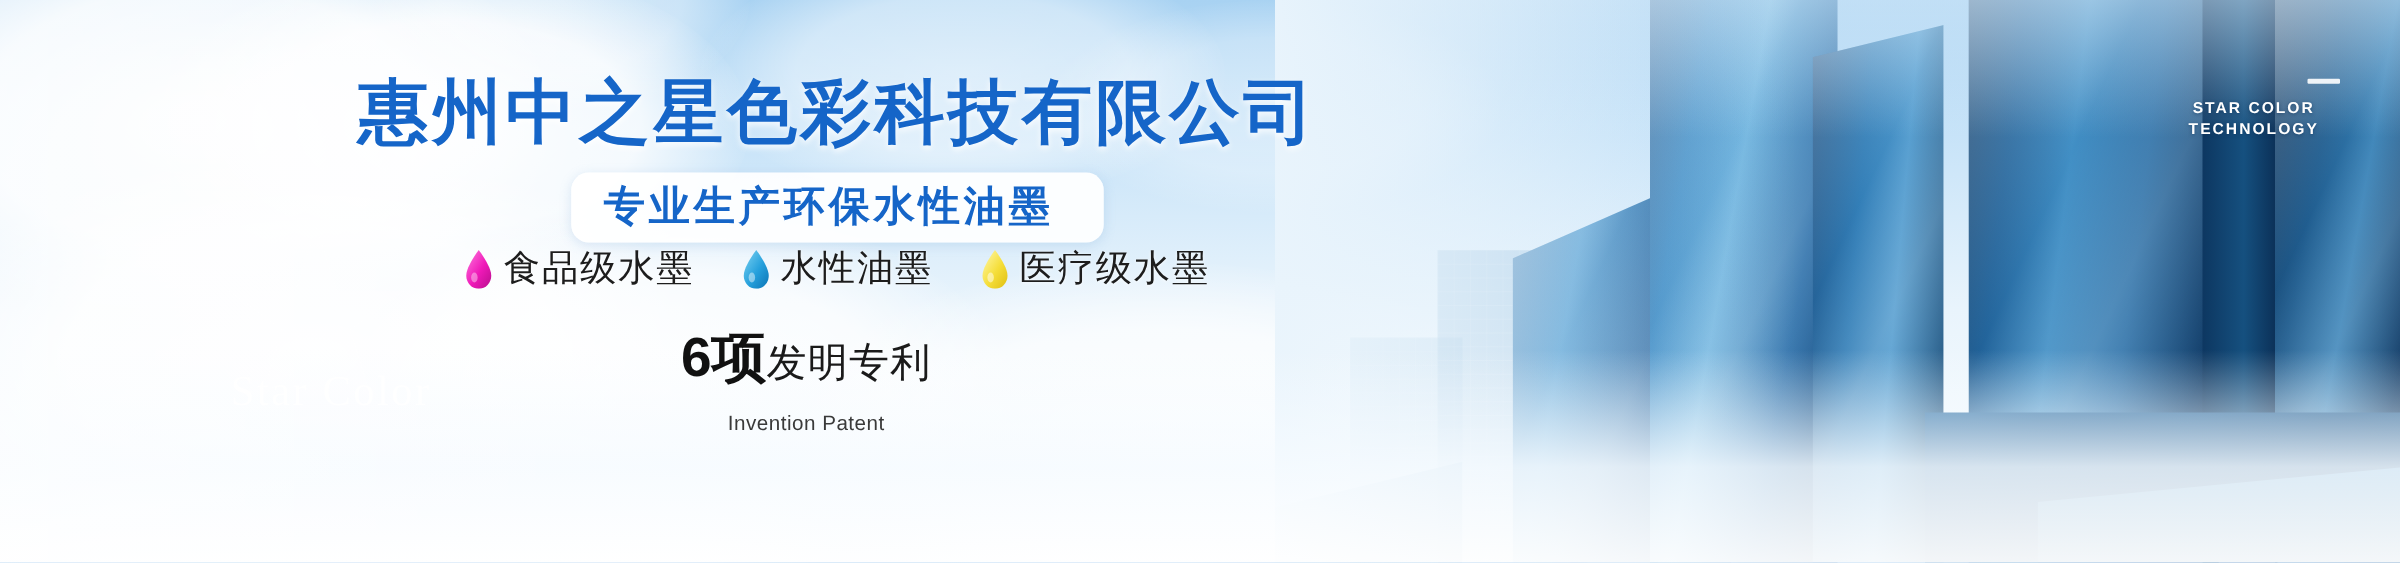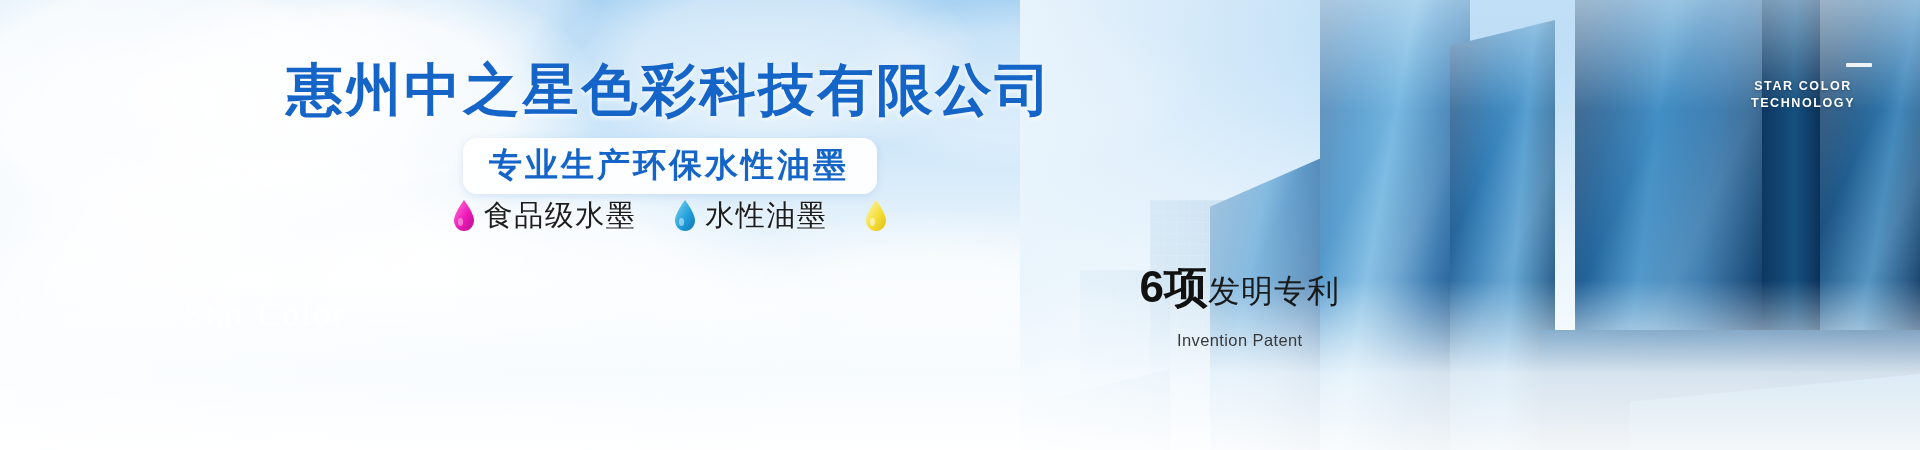--- a/index.html
+++ b/index.html
@@ -192,21 +192,21 @@
   }
 
   .subtitle-wrap {
     position:absolute; left:0; top:138px; width:1340px;
     text-align:center;
   }
   .subtitle-badge {
     display:inline-block;
     background:rgba(255,255,255,0.92);
     border-radius:14px;
-    padding:8px 28px 10px 26px;
+    padding:8px 40px 10px 26px;
     font-size:33px;
     font-weight:700;
     color:#1565c8;
     letter-spacing:3px;
     line-height:38px;
     box-shadow:0 2px 9px rgba(110,160,210,0.22);
   }
 
   .features {
     position:absolute; left:0; top:198px; width:1340px;
@@ -218,23 +218,22 @@
     font-size:29px;
     color:#1d1d1d;
     letter-spacing:1.5px;
     line-height:34px;
     text-shadow:0 1px 3px rgba(255,255,255,0.8);
   }
   .drop { width:22px; height:31px; flex:0 0 auto; }
 
   .stats {
     position:absolute; left:0; top:262px; width:1340px;
-    display:flex; justify-content:center; align-items:flex-end;
+    display:flex; justify-content:center; align-items:flex-start;
     gap:50px;
-    flex-direction:column;
   }
   .stat { text-align:center; }
   .stat-main {
     font-size:0;
     white-space:nowrap;
     line-height:50px;
   }
   .stat-big {
     font-size:44px; font-weight:700; color:#111111;
     letter-spacing:0px;
@@ -356,20 +355,21 @@
           <defs>
             <linearGradient id="g3" x1="0" y1="0" x2="1" y2="1">
               <stop offset="0%" stop-color="#fff9b0"></stop>
               <stop offset="55%" stop-color="#f5de3a"></stop>
               <stop offset="100%" stop-color="#e0bf10"></stop>
             </linearGradient>
           </defs>
           <path d="M11 0 C11 0 21 13 21 20.5 C21 26.3 16.5 31 11 31 C5.5 31 1 26.3 1 20.5 C1 13 11 0 11 0 Z" fill="url(#g3)"></path>
           <ellipse cx="7.5" cy="22" rx="2.6" ry="4" fill="#ffffff" opacity="0.5"></ellipse>
         </svg>
+        <span>医疗级水墨</span>
       </div>
 
     </div>
 
     <div class="stats">
 
       <div class="stat">
         <div class="stat-main">
           <span class="stat-big">6项</span><span class="stat-rest">发明专利</span>
         </div>

